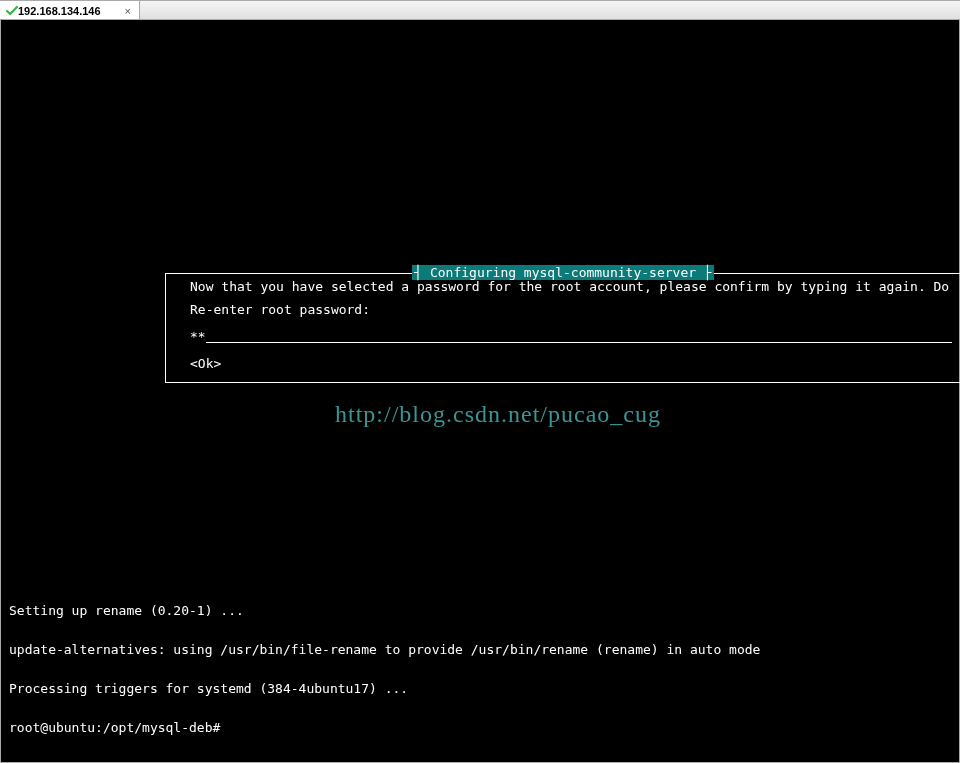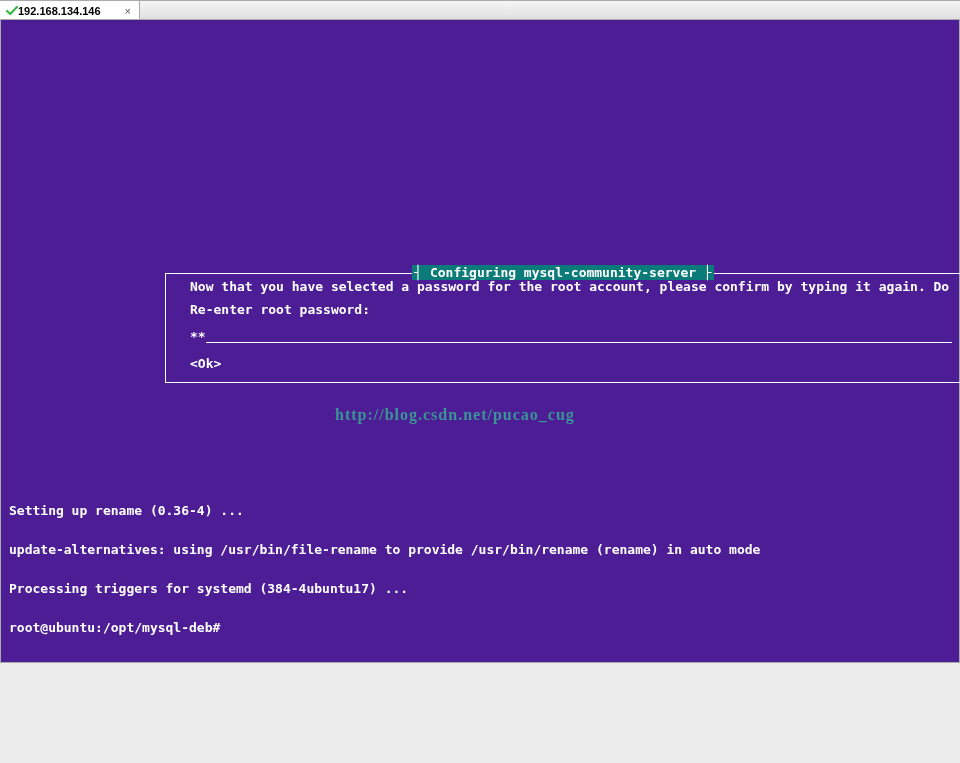--- a/index.html
+++ b/index.html
@@ -35,28 +35,27 @@
     font-size: 11px;
     font-weight: normal;
     color: #555;
     margin-left: auto;
   }
 
   
   .terminal {
     position: relative;
     width: 960px;
-    height: 643px;
-    background: #4c1d95; 
+    height: 743px;
+    background: #000000; 
     color: #ffffff;
     font-size: 13px;
     line-height: 13px;
     border: 1px solid #aaa;
     border-top: none;
-    font-weight: bold;
   }
   .terminal-inner {
     position: absolute;
     left: 4px; top: 10px; right: 0; bottom: 0;
   }
 
   
   .dialog {
     position: absolute;
     left: 160px;
@@ -95,21 +94,21 @@
     color: #ffffff;
   }
 
   
   .watermark {
     position: absolute;
     left: 330px;
     top: 378px;
     color: #3a9695;
     font-family: "Times New Roman", serif;
-    font-size: 16px;
+    font-size: 24px;
     letter-spacing: 1px;
   }
 
   
   .bottom-output {
     position: absolute;
     left: 4px;
     bottom: 2px;
     white-space: pre;
     font-size: 13px;
@@ -149,20 +148,20 @@
         </div>
         <div class="ok-row">
           <span class="ok-btn">&lt;Ok&gt;</span>
         </div>
       </div>
     </div>
 
     <div class="watermark">http://blog.csdn.net/pucao_cug</div>
 
     <div class="bottom-output">
-      <div>Setting up rename (0.36-4) ...</div>
+      <div>Setting up rename (0.20-1) ...</div>
       <div>update-alternatives: using /usr/bin/file-rename to provide /usr/bin/rename (rename) in auto mode</div>
       <div>Processing triggers for systemd (384-4ubuntu17) ...</div>
       <div>root@ubuntu:/opt/mysql-deb#</div>
     </div>
 
   </div>
 </div>
 
 </body></html>

